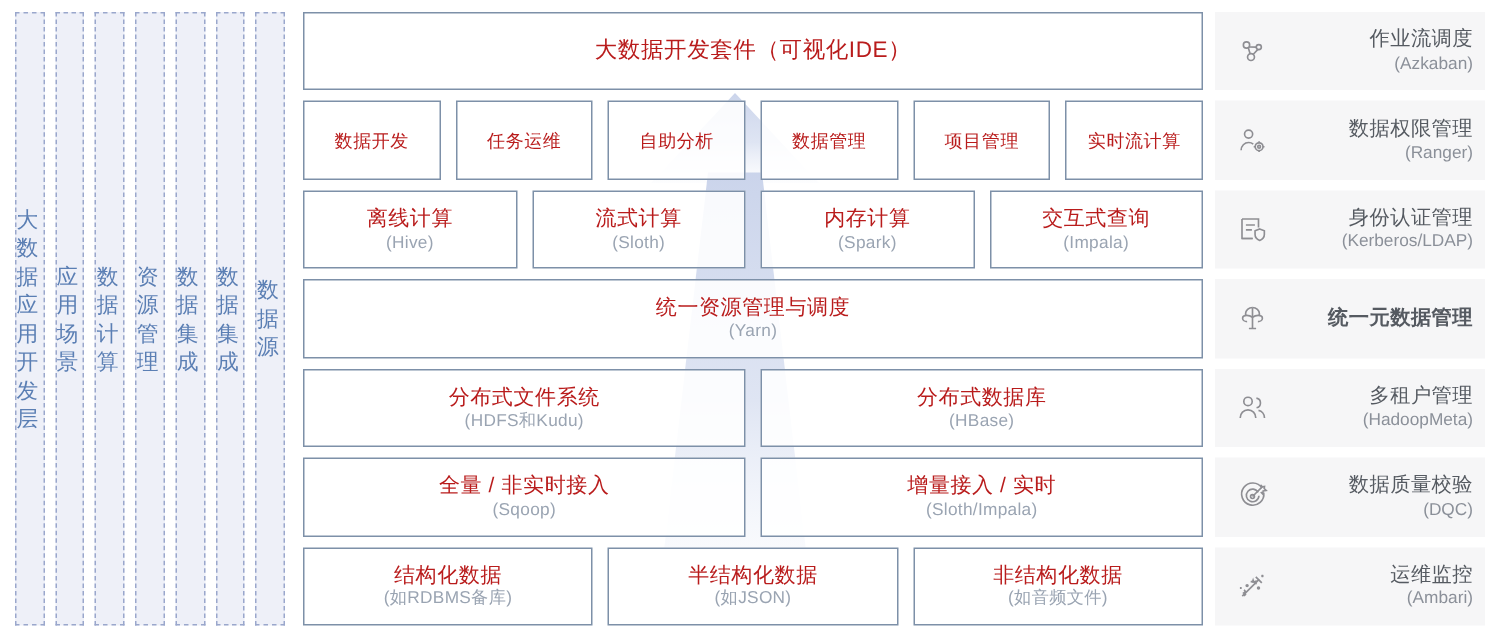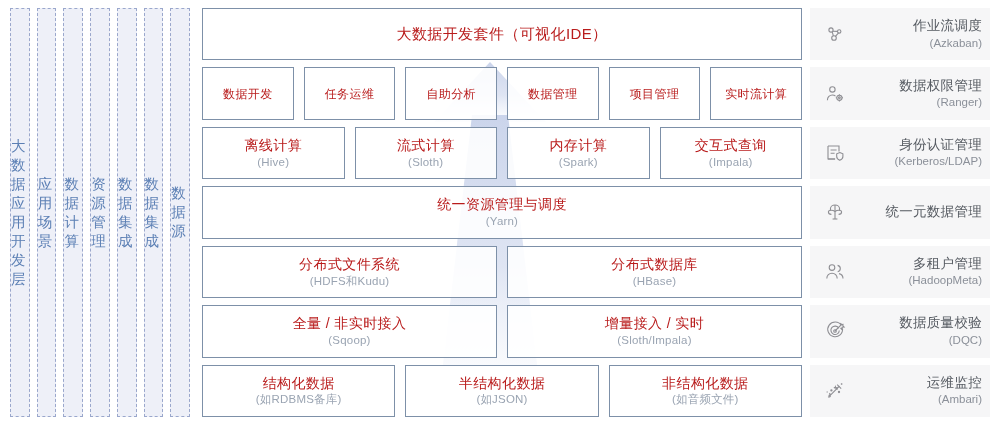--- a/index.html
+++ b/index.html
@@ -120,21 +120,21 @@
     line-height:1.35;
     letter-spacing:.3px;
     white-space:nowrap;
   }
   .side-text .s2{
     color:#8b9099;
     font-size:11.5px;
     line-height:1.35;
     white-space:nowrap;
   }
-  .side-item.no-sub .side-text .s1{font-size:13.5px;}
+  .side-item.no-sub .side-text .s1{font-size:13.5px;font-weight:bold;}
 </style>
 </head>
 <body>
 
 <div id="arch">
 
   <svg class="bg-arrow" viewBox="0 0 180 330" preserveAspectRatio="none" aria-hidden="true">
     <defs>
       <linearGradient id="arrowFade" x1="0" y1="0" x2="0" y2="1">
         <stop offset="0%" stop-color="#c8d2ea" stop-opacity="0.95"></stop>

